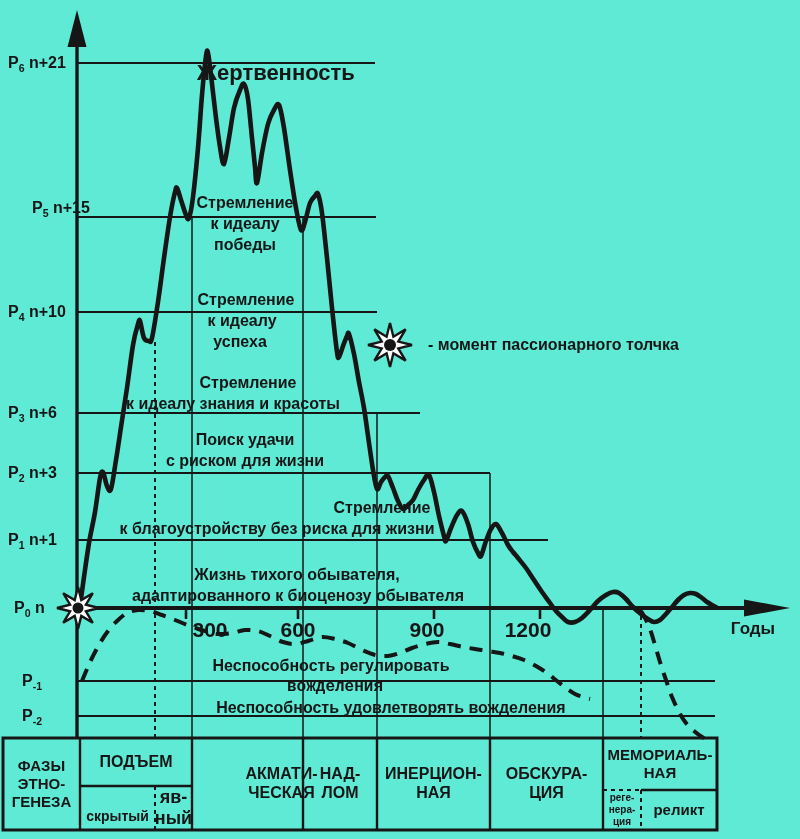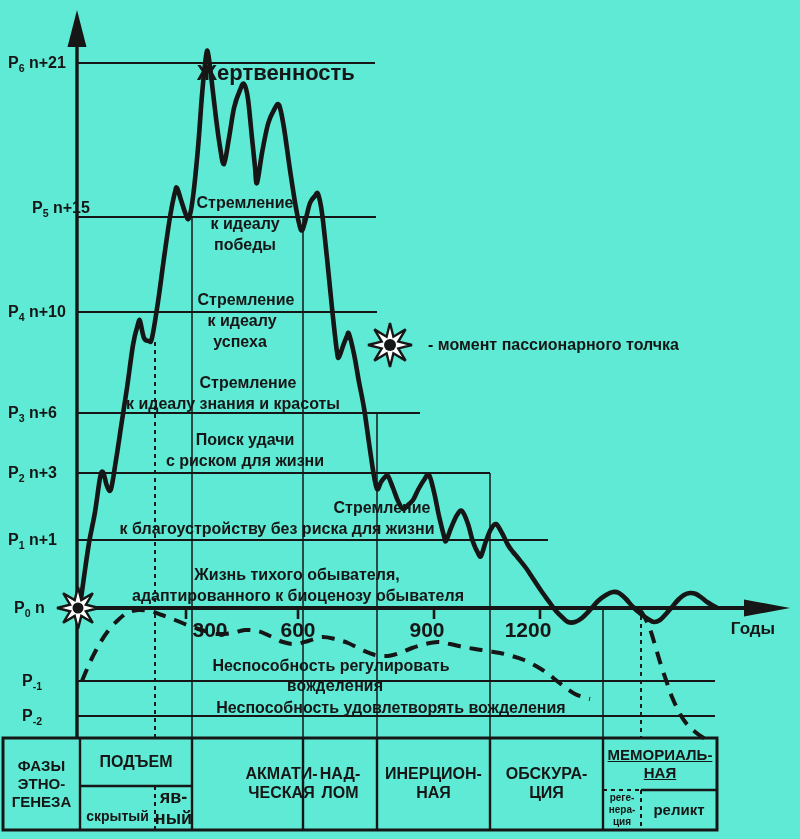--- a/index.html
+++ b/index.html
@@ -104,21 +104,21 @@
       <div class="cell" style="left: 155px; top: 786px; width: 37px; height: 44px; font-size: 18px;">яв-
 ный</div>
       <div class="cell" style="left: 192px; top: 738px; width: 91px; height: 92px; font-size: 16px; margin-left: 44px;">АКМАТИ-
 ЧЕСКАЯ</div>
       <div class="cell" style="left: 303px; top: 738px; width: 74px; height: 92px; font-size: 16px;">НАД-
 ЛОМ</div>
       <div class="cell" style="left: 377px; top: 738px; width: 113px; height: 92px; font-size: 16px;">ИНЕРЦИОН-
 НАЯ</div>
       <div class="cell" style="left: 490px; top: 738px; width: 113px; height: 92px; font-size: 16px;">ОБСКУРА-
 ЦИЯ</div>
-      <div class="cell" style="left: 603px; top: 738px; width: 114px; height: 52px; font-size: 15px; text-decoration: underline;">МЕМОРИАЛЬ-
+      <div class="cell" style="left: 603px; top: 738px; width: 114px; height: 52px; font-size: 15px;">МЕМОРИАЛЬ-
 НАЯ</div>
       <div class="cell" style="left: 603px; top: 790px; width: 38px; height: 40px; font-size: 10px;">реге-
 нера-
 ция</div>
       <div class="cell" style="left: 641px; top: 790px; width: 76px; height: 40px; font-size: 15px;">реликт</div>
     </div>
   <div id="fixed-labels">
     <div id="legend-text">- момент пассионарного толчка</div>
     <div id="xlabel">Годы</div>
   </div>

